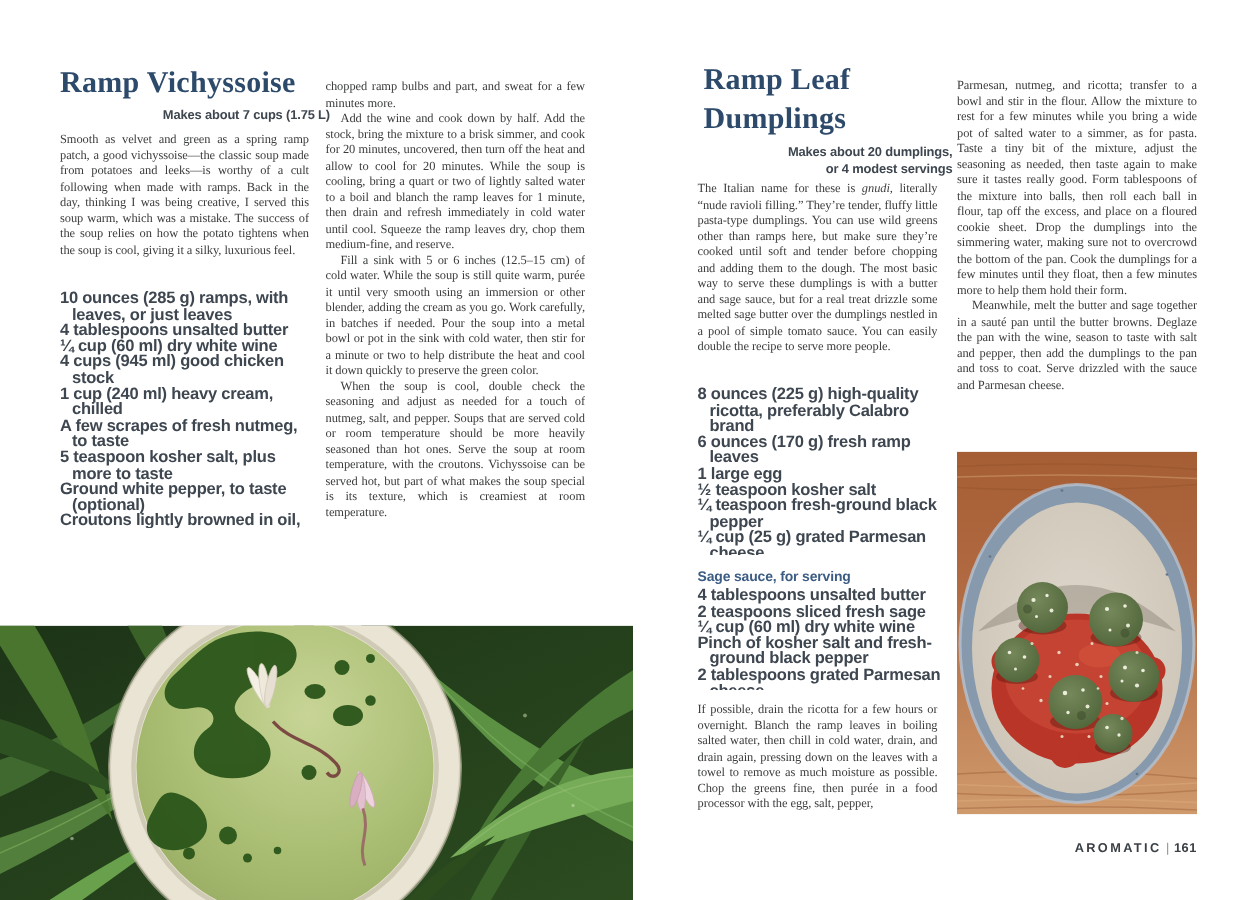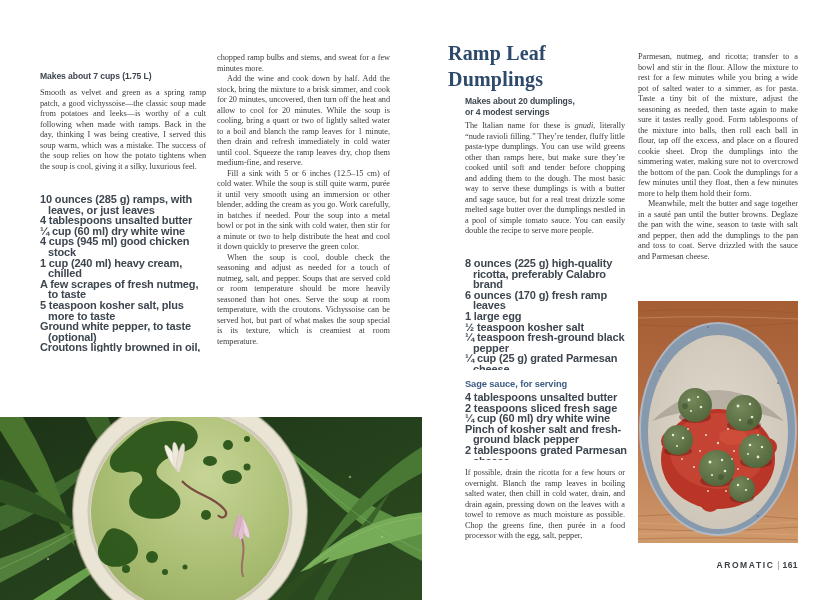--- a/index.html
+++ b/index.html
@@ -19,21 +19,21 @@
   .serif p.ind{text-indent:10px;}
   .it{font-style:italic;}
   
   .title{
     font-family:"Liberation Serif", serif;font-weight:bold;
     color:#2d4a6b;font-size:20px;line-height:26px;letter-spacing:0.2px;
   }
   
   .yield{
     font-family:"Liberation Sans", sans-serif;font-weight:bold;
-    font-size:8.6px;line-height:11px;color:#3e4650;letter-spacing:-0.1px;
+    font-size:8.6px;line-height:11px;color:#3e4650;letter-spacing:-0.1px;text-align:right;
   }
   .ings{
     font-family:"Liberation Sans", sans-serif;font-weight:bold;
     font-size:11px;line-height:10.6px;color:#3e4650;letter-spacing:-0.15px;
   }
   .ings .ing{padding-left:8px;text-indent:-8px;}
   .sage-head{
     font-family:"Liberation Sans", sans-serif;font-weight:bold;
     font-size:9.3px;line-height:12px;color:#3c5c84;letter-spacing:-0.1px;
   }
@@ -46,20 +46,21 @@
   .footer .divider{font-weight:normal;color:#8b8f94;letter-spacing:0;padding:0 3px;}
   .footer .pagenum{letter-spacing:0.4px;}
   .photo{overflow:hidden;}
   .photo svg{display:block;}
 </style>
 </head>
 <body>
 
 <div class="abs" style="left:0;top:0;width:422px;height:600px;">
 
+  <div class="abs title" style="left:40px;top:42px;width:220px;">Ramp Vichyssoise</div>
 
   <div class="abs yield" style="left:40px;top:71px;width:180px;">Makes about 7 cups (1.75 L)</div>
 
   <div class="abs serif" style="left:40px;top:88px;width:166px;height:106px;overflow:hidden;">
     <p>Smooth as velvet and green as a spring ramp patch, a good vichyssoise—the classic soup made from potatoes and leeks—is worthy of a cult following when made with ramps. Back in the day, thinking I was being creative, I served this soup warm, which was a mistake. The success of the soup relies on how the potato tightens when the soup is cool, giving it a silky, luxurious feel.</p>
   </div>
 
   <div class="abs ings" style="left:40px;top:194px;width:168px;height:158px;overflow:hidden;">
     <div class="ing">10 ounces (285 g) ramps, with leaves, or just leaves</div>
     <div class="ing">4 tablespoons unsalted butter</div>
@@ -67,21 +68,21 @@
     <div class="ing">4 cups (945 ml) good chicken stock</div>
     <div class="ing">1 cup (240 ml) heavy cream, chilled</div>
     <div class="ing">A few scrapes of fresh nutmeg, to taste</div>
     <div class="ing">5 teaspoon kosher salt, plus more to taste</div>
     <div class="ing">Ground white pepper, to taste (optional)</div>
     <div class="ing">Croutons lightly browned in oil, for serving (optional)</div>
   </div>
 
 
   <div class="abs serif" style="left:217px;top:53px;width:173px;height:360px;overflow:hidden;">
-    <p>chopped ramp bulbs and stems, and sweat for a few minutes more.</p>
+    <p>chopped ramp bulbs and part, and sweat for a few minutes more.</p>
     <p class="ind">Add the wine and cook down by half. Add the stock, bring the mixture to a brisk simmer, and cook for 20 minutes, uncovered, then turn off the heat and allow to cool for 20 minutes. While the soup is cooling, bring a quart or two of lightly salted water to a boil and blanch the ramp leaves for 1 minute, then drain and refresh immediately in cold water until cool. Squeeze the ramp leaves dry, chop them medium-fine, and reserve.</p>
     <p class="ind">Fill a sink with 5 or 6 inches (12.5–15 cm) of cold water. While the soup is still quite warm, purée it until very smooth using an immersion or other blender, adding the cream as you go. Work carefully, in batches if needed. Pour the soup into a metal bowl or pot in the sink with cold water, then stir for a minute or two to help distribute the heat and cool it down quickly to preserve the green color.</p>
     <p class="ind">When the soup is cool, double check the seasoning and adjust as needed for a touch of nutmeg, salt, and pepper. Soups that are served cold or room temperature should be more heavily seasoned than hot ones. Serve the soup at room temperature, with the croutons. Vichyssoise can be served hot, but part of what makes the soup special is its texture, which is creamiest at room temperature.</p>
   </div>
 
   <div class="abs photo" style="left:0;top:417px;width:422px;height:183px;">
     <svg width="422" height="183" viewBox="0 0 422 183">
       <defs>
         <linearGradient id="lpbg" x1="0" y1="0" x2="1" y2="1">
           <stop offset="0" stop-color="#1d3417"></stop>
@@ -154,21 +155,21 @@
           <ellipse cx="0" cy="-10" rx="2.8" ry="12" transform="rotate(20)" fill="#d9aec0" stroke="#c69cae" stroke-width="0.5"></ellipse>
           <path d="M0,-22 C-4,-38 6,-46 2,-60" stroke="#9b6f68" stroke-width="2" fill="none"></path>
         </g>
       </g>
     </svg>
   </div>
 </div>
 
 <div class="abs" style="left:422px;top:0;width:418px;height:600px;">
 
-  <div class="abs title" style="left:26px;top:40px;width:135px;">Ramp Leaf Dumplings</div>
+  <div class="abs title" style="left:47px;top:40px;width:135px;">Ramp Leaf Dumplings</div>
 
   <div class="abs yield" style="left:43px;top:96px;width:170px;">
     <div>Makes about 20 dumplings,</div>
     <div>or 4 modest servings</div>
   </div>
 
   <div class="abs serif" style="left:43px;top:121px;width:160px;height:126px;overflow:hidden;">
     <p><span>The Italian name for these is </span><span class="it">gnudi</span><span>, literally “nude ravioli filling.” They’re tender, fluffy little pasta-type dumplings. You can use wild greens other than ramps here, but make sure they’re cooked until soft and tender before chopping and adding them to the dough. The most basic way to serve these dumplings is with a butter and sage sauce, but for a real treat drizzle some melted sage butter over the dumplings nestled in a pool of simple tomato sauce. You can easily double the recipe to serve more people.</span></p>
   </div>
 

